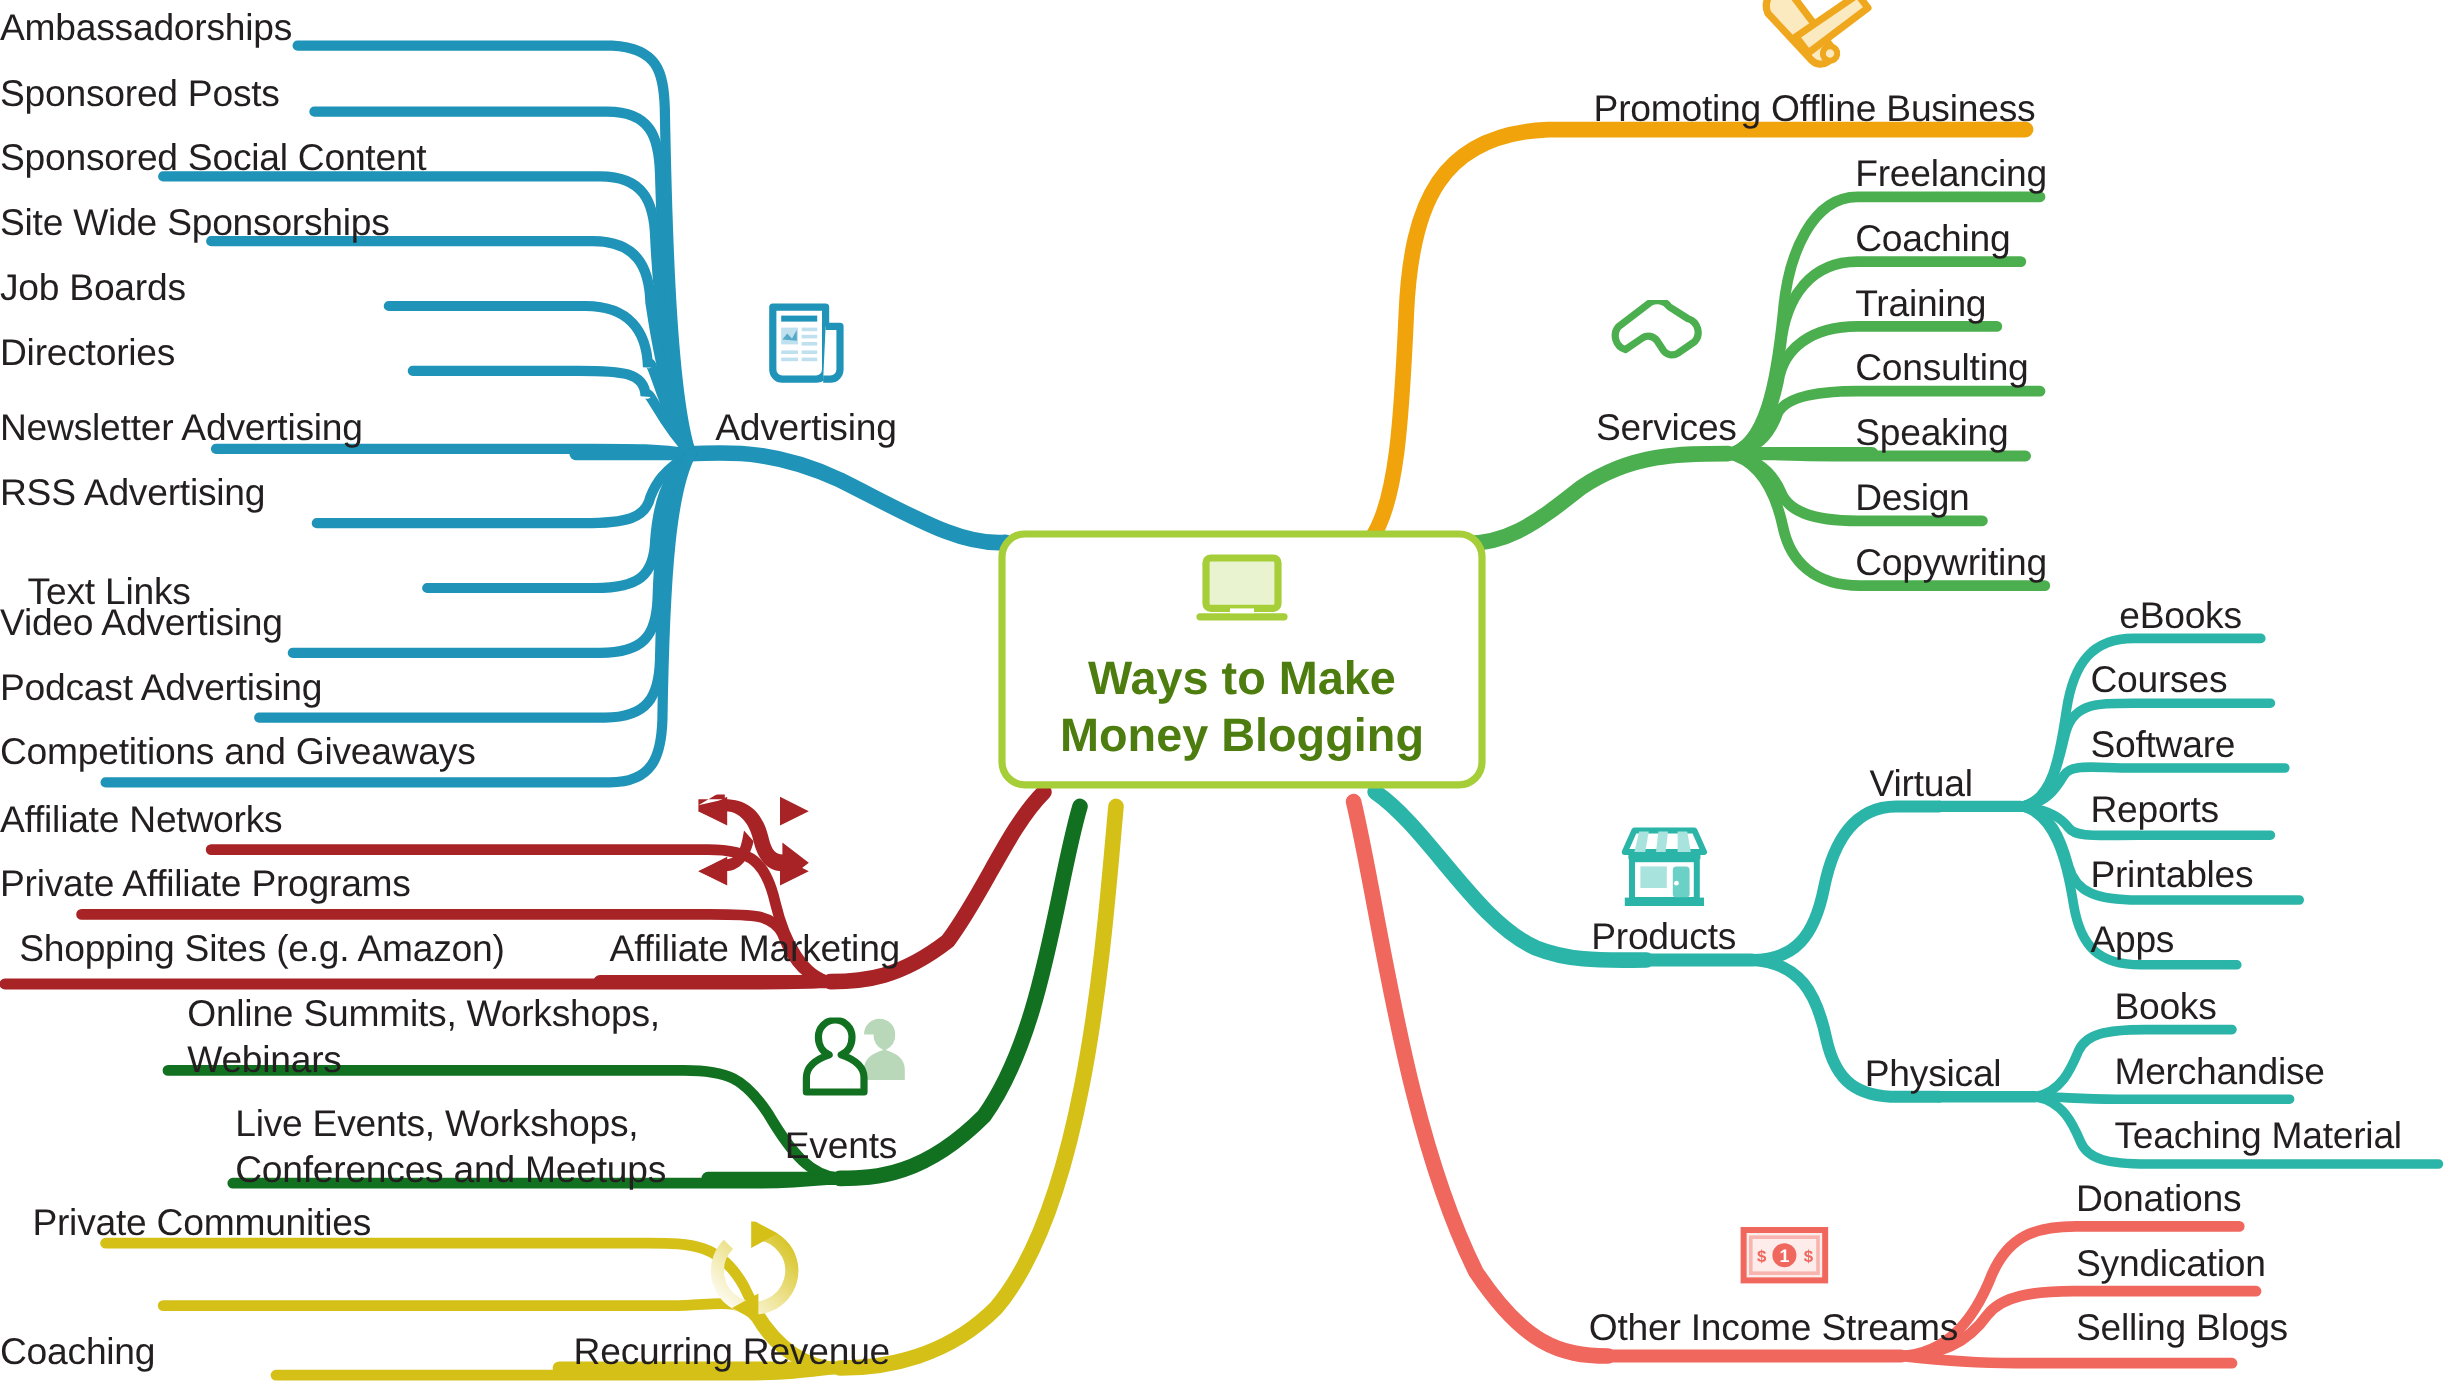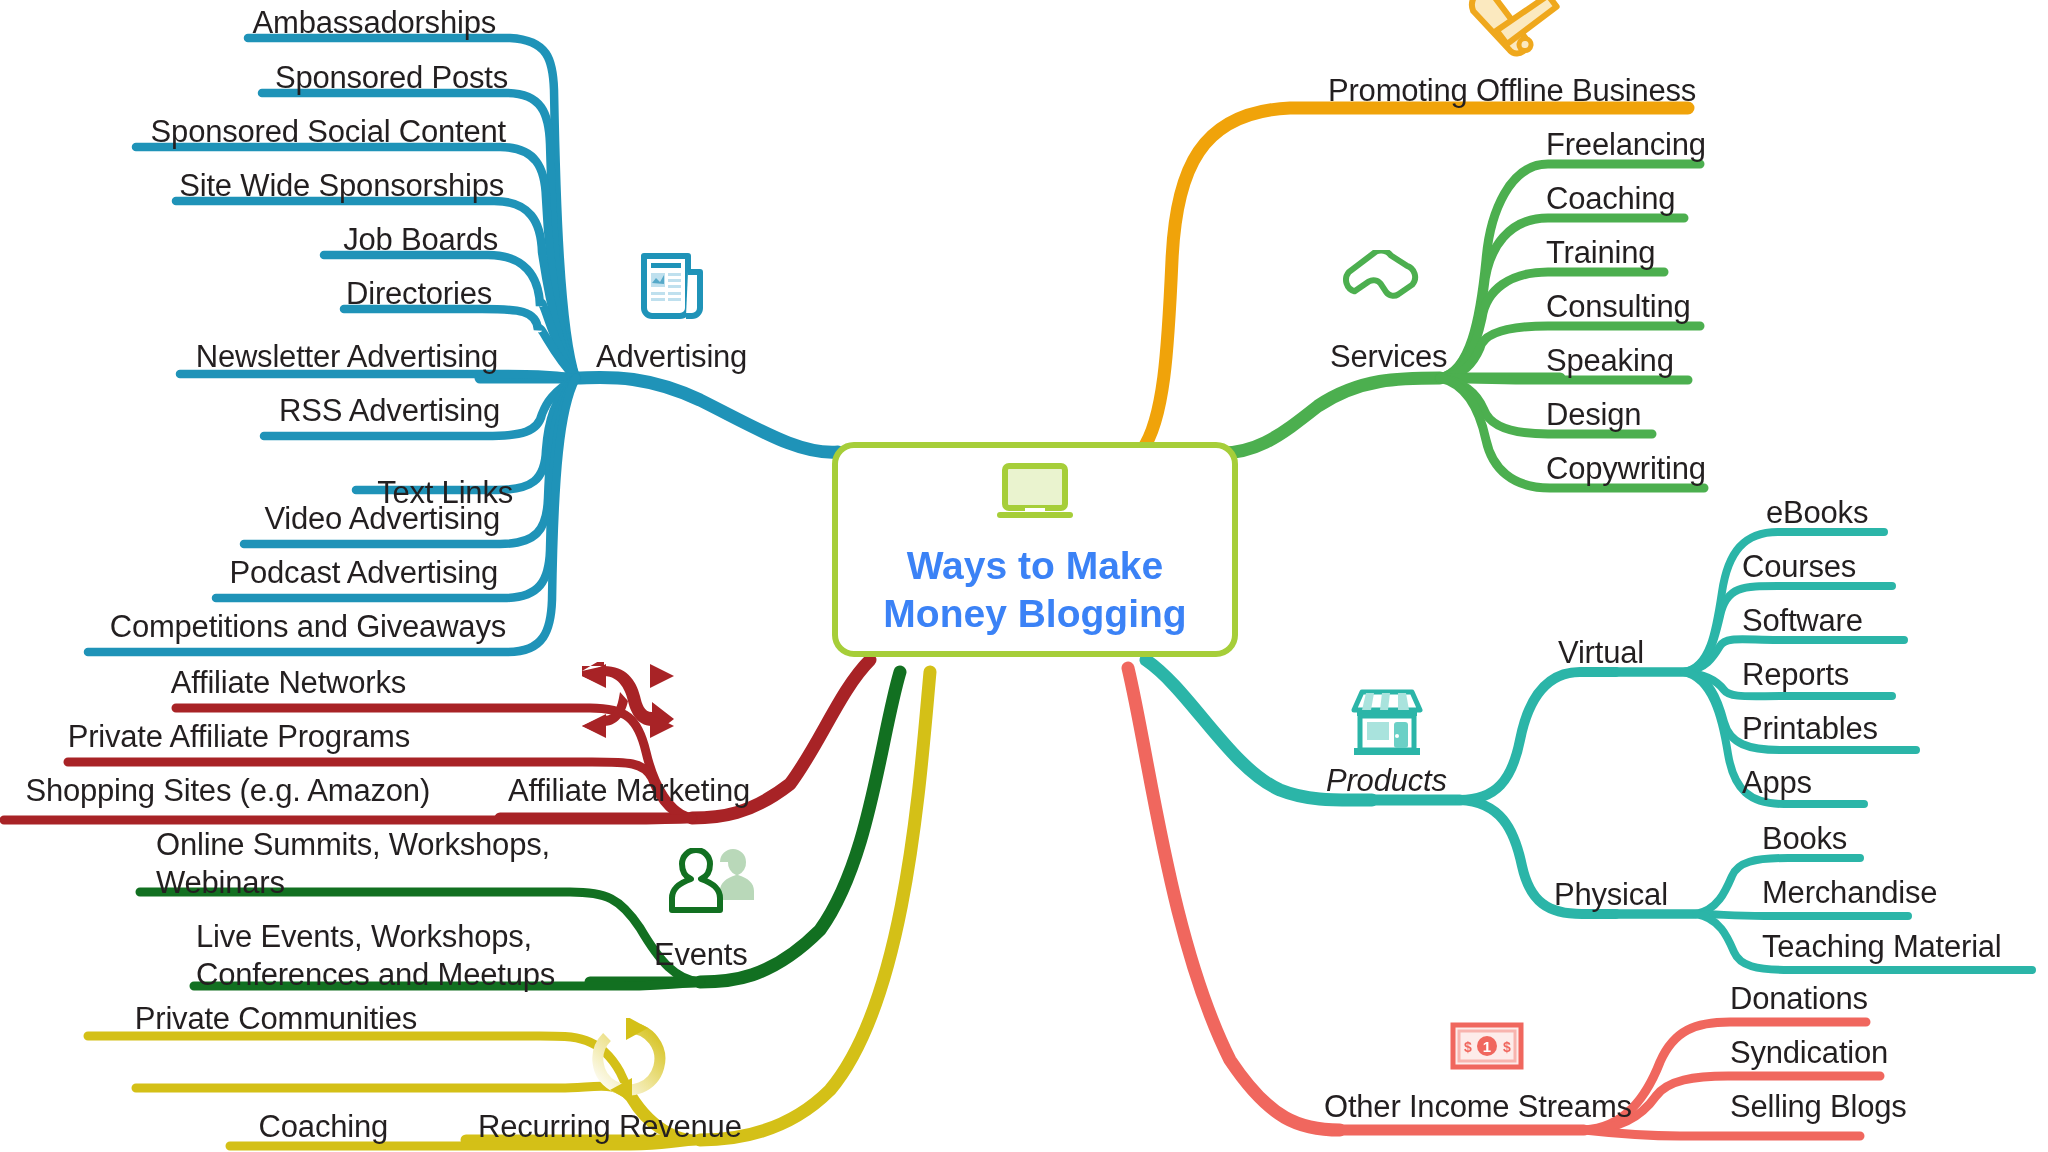--- a/index.html
+++ b/index.html
@@ -26,41 +26,41 @@
   }
   .node-label {
     position: absolute;
     color: #231f20;
     font-size: 31px;
     font-weight: 400;
     line-height: 1.12;
     white-space: pre;
     letter-spacing: -0.2px;
   }
-  .node-label.lead-right { text-align: right; }
+  .node-label.lead-right { }
   .node-label.lead-left  { text-align: left; }
 
   
   #root-node {
     position: absolute;
     left: 832px;
     top: 442px;
     width: 406px;
     height: 215px;
     box-sizing: border-box;
     border: 6px solid #a6ce39;
     border-radius: 22px;
     background: #ffffff;
     display: flex;
     flex-direction: column;
     align-items: center;
     justify-content: center;
   }
   #root-title {
-    color: #3b82f6;
+    color: #4d7c0f;
     font-size: 39px;
     font-weight: bold;
     line-height: 1.22;
     text-align: center;
     white-space: pre-line;
     margin-top: 14px;
   }
   .icon {
     position: absolute;
   }
@@ -308,21 +308,21 @@
 
   <div class="node-label lead-left" style="left:1330px; top:340px; width:220px;">Services</div>
   <div class="node-label lead-left" style="left:1546px; top:128px; width:300px;">Freelancing</div>
   <div class="node-label lead-left" style="left:1546px; top:182px; width:300px;">Coaching</div>
   <div class="node-label lead-left" style="left:1546px; top:236px; width:300px;">Training</div>
   <div class="node-label lead-left" style="left:1546px; top:290px; width:300px;">Consulting</div>
   <div class="node-label lead-left" style="left:1546px; top:344px; width:300px;">Speaking</div>
   <div class="node-label lead-left" style="left:1546px; top:398px; width:300px;">Design</div>
   <div class="node-label lead-left" style="left:1546px; top:452px; width:300px;">Copywriting</div>
 
-  <div class="node-label lead-left" style="left:1326px; top:764px; width:220px;font-style:italic;">Products</div>
+  <div class="node-label lead-left" style="left:1326px; top:764px; width:220px;">Products</div>
   <div class="node-label lead-left" style="left:1558px; top:636px; width:180px;">Virtual</div>
   <div class="node-label lead-left" style="left:1554px; top:878px; width:180px;">Physical</div>
   <div class="node-label lead-left" style="left:1742px; top:496px; width:300px;margin-left:24px;">eBooks</div>
   <div class="node-label lead-left" style="left:1742px; top:550px; width:300px;">Courses</div>
   <div class="node-label lead-left" style="left:1742px; top:604px; width:300px;">Software</div>
   <div class="node-label lead-left" style="left:1742px; top:658px; width:300px;">Reports</div>
   <div class="node-label lead-left" style="left:1742px; top:712px; width:300px;">Printables</div>
   <div class="node-label lead-left" style="left:1742px; top:766px; width:300px;">Apps</div>
   <div class="node-label lead-left" style="left:1762px; top:822px; width:300px;">Books</div>
   <div class="node-label lead-left" style="left:1762px; top:876px; width:300px;">Merchandise</div>

